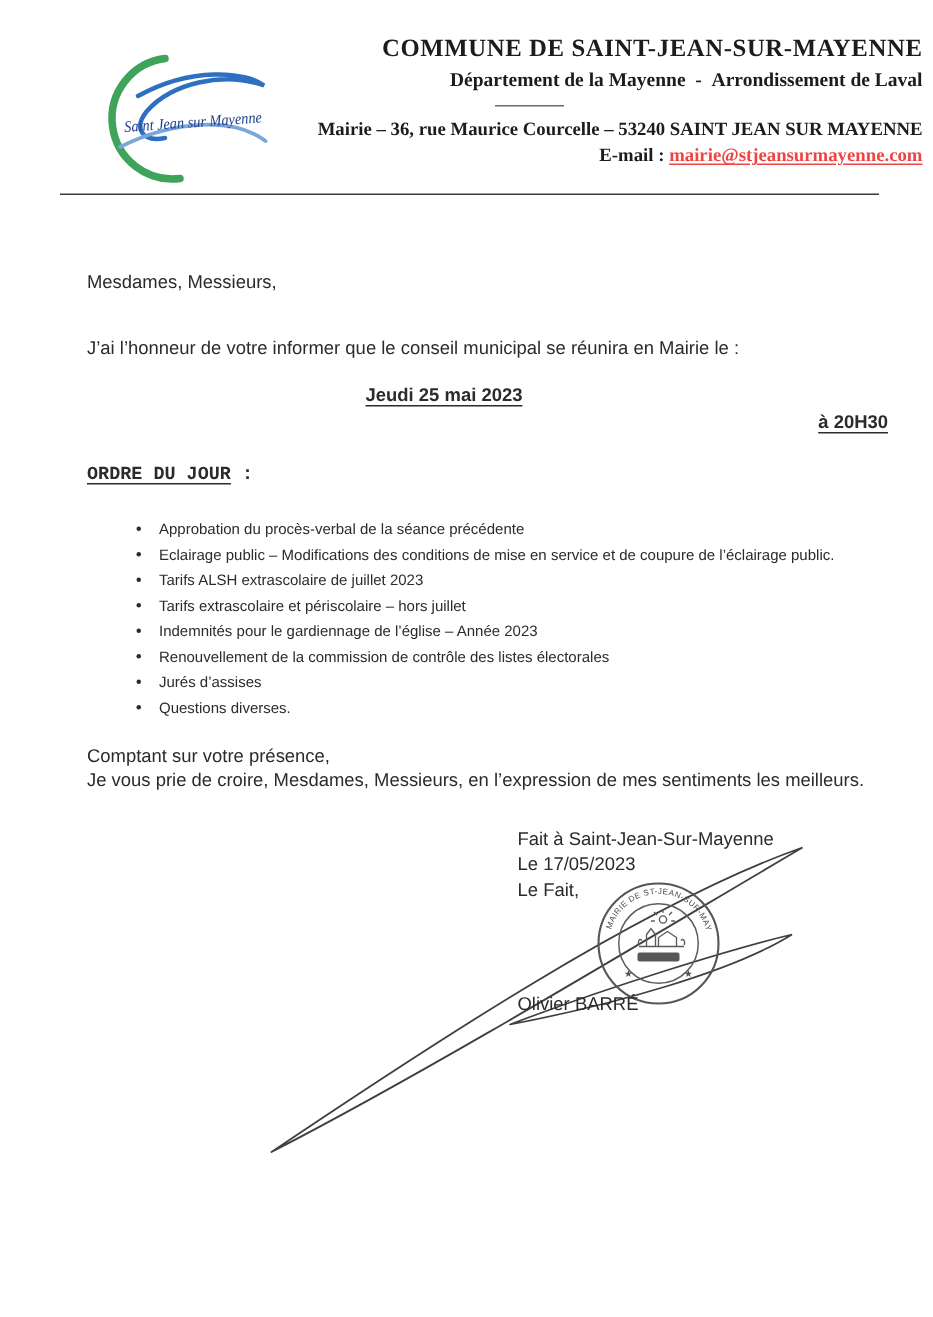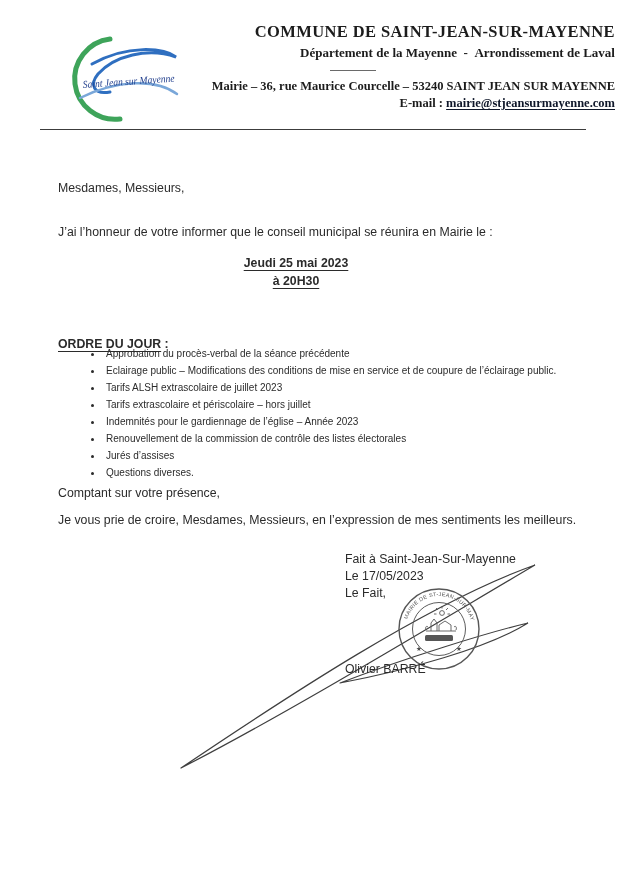--- a/index.html
+++ b/index.html
@@ -11,38 +11,38 @@
   }
   
   .hdr{position:absolute;left:90px;top:22px;width:525px;text-align:right;
        font-family:"Liberation Serif","DejaVu Serif",serif;color:#1c1c1c;}
   .hdr .title{font-size:16.5px;font-weight:bold;letter-spacing:.4px;}
   .hdr .subtitle{font-size:13px;font-weight:bold;margin-top:3px;}
   .hdr .mini-rule{width:46px;height:0;border-top:1.6px solid #6a6a6a;margin:9px auto 8px auto;}
   .hdr .addr{font-size:12.5px;font-weight:bold;}
   .hdr .tel{font-size:12.5px;font-weight:bold;margin-top:2px;}
   .hdr .mail{font-size:12.5px;font-weight:bold;margin-top:2px;}
-  .hdr .mail a{color:#0f172a;text-underline-offset:2px;}
+  .hdr .mail a{color:#ef4444;text-underline-offset:2px;}
   .top-rule{position:absolute;left:40px;top:129px;width:546px;height:0;border-top:1.8px solid #3c3c3c;}
   .logo{position:absolute;left:56px;top:34px;width:124px;height:90px;}
   
   .p{position:absolute;font-size:12.3px;line-height:17px;}
   .salutation{left:58px;top:180px;}
   .intro{left:58px;top:224px;}
   .center-line{left:0;top:255px;width:592px;text-align:center;font-weight:bold;
                text-decoration:underline;text-underline-offset:2.5px;}
-  .center-line2{left:0;top:273px;width:592px;text-align:center;font-weight:bold;
+  .center-line2{left:0;top:273px;width:592px;text-align:right;font-weight:bold;
                text-decoration:underline;text-underline-offset:2.5px;}
-  .agenda-h{left:58px;top:336px;font-weight:bold;}
+  .agenda-h{left:58px;top:308px;font-weight:bold;font-family:Liberation Mono, monospace;}
   .agenda-h .u{text-decoration:underline;text-underline-offset:3px;}
   .agenda{position:absolute;left:58px;top:345px;width:524px;}
   .agenda ul{margin:0;padding-left:46px;}
   .agenda li{font-size:10px;line-height:17px;text-align:justify;padding-left:2px;}
   .agenda li::marker{color:#2b2b2b;font-size:11px;}
-  .closing1{left:58px;top:485px;}
+  .closing1{left:58px;top:496px;}
   .closing2{left:58px;top:512px;width:524px;text-align:justify;}
   .sign-block{left:345px;top:551px;line-height:17px;}
   .sign-name{left:345px;top:661px;}
   
   .stamp{position:absolute;left:395px;top:585px;width:88px;height:88px;}
   .autograph{position:absolute;left:60px;top:550px;width:500px;height:240px;}
 </style>
 </head>
 <body>
 

